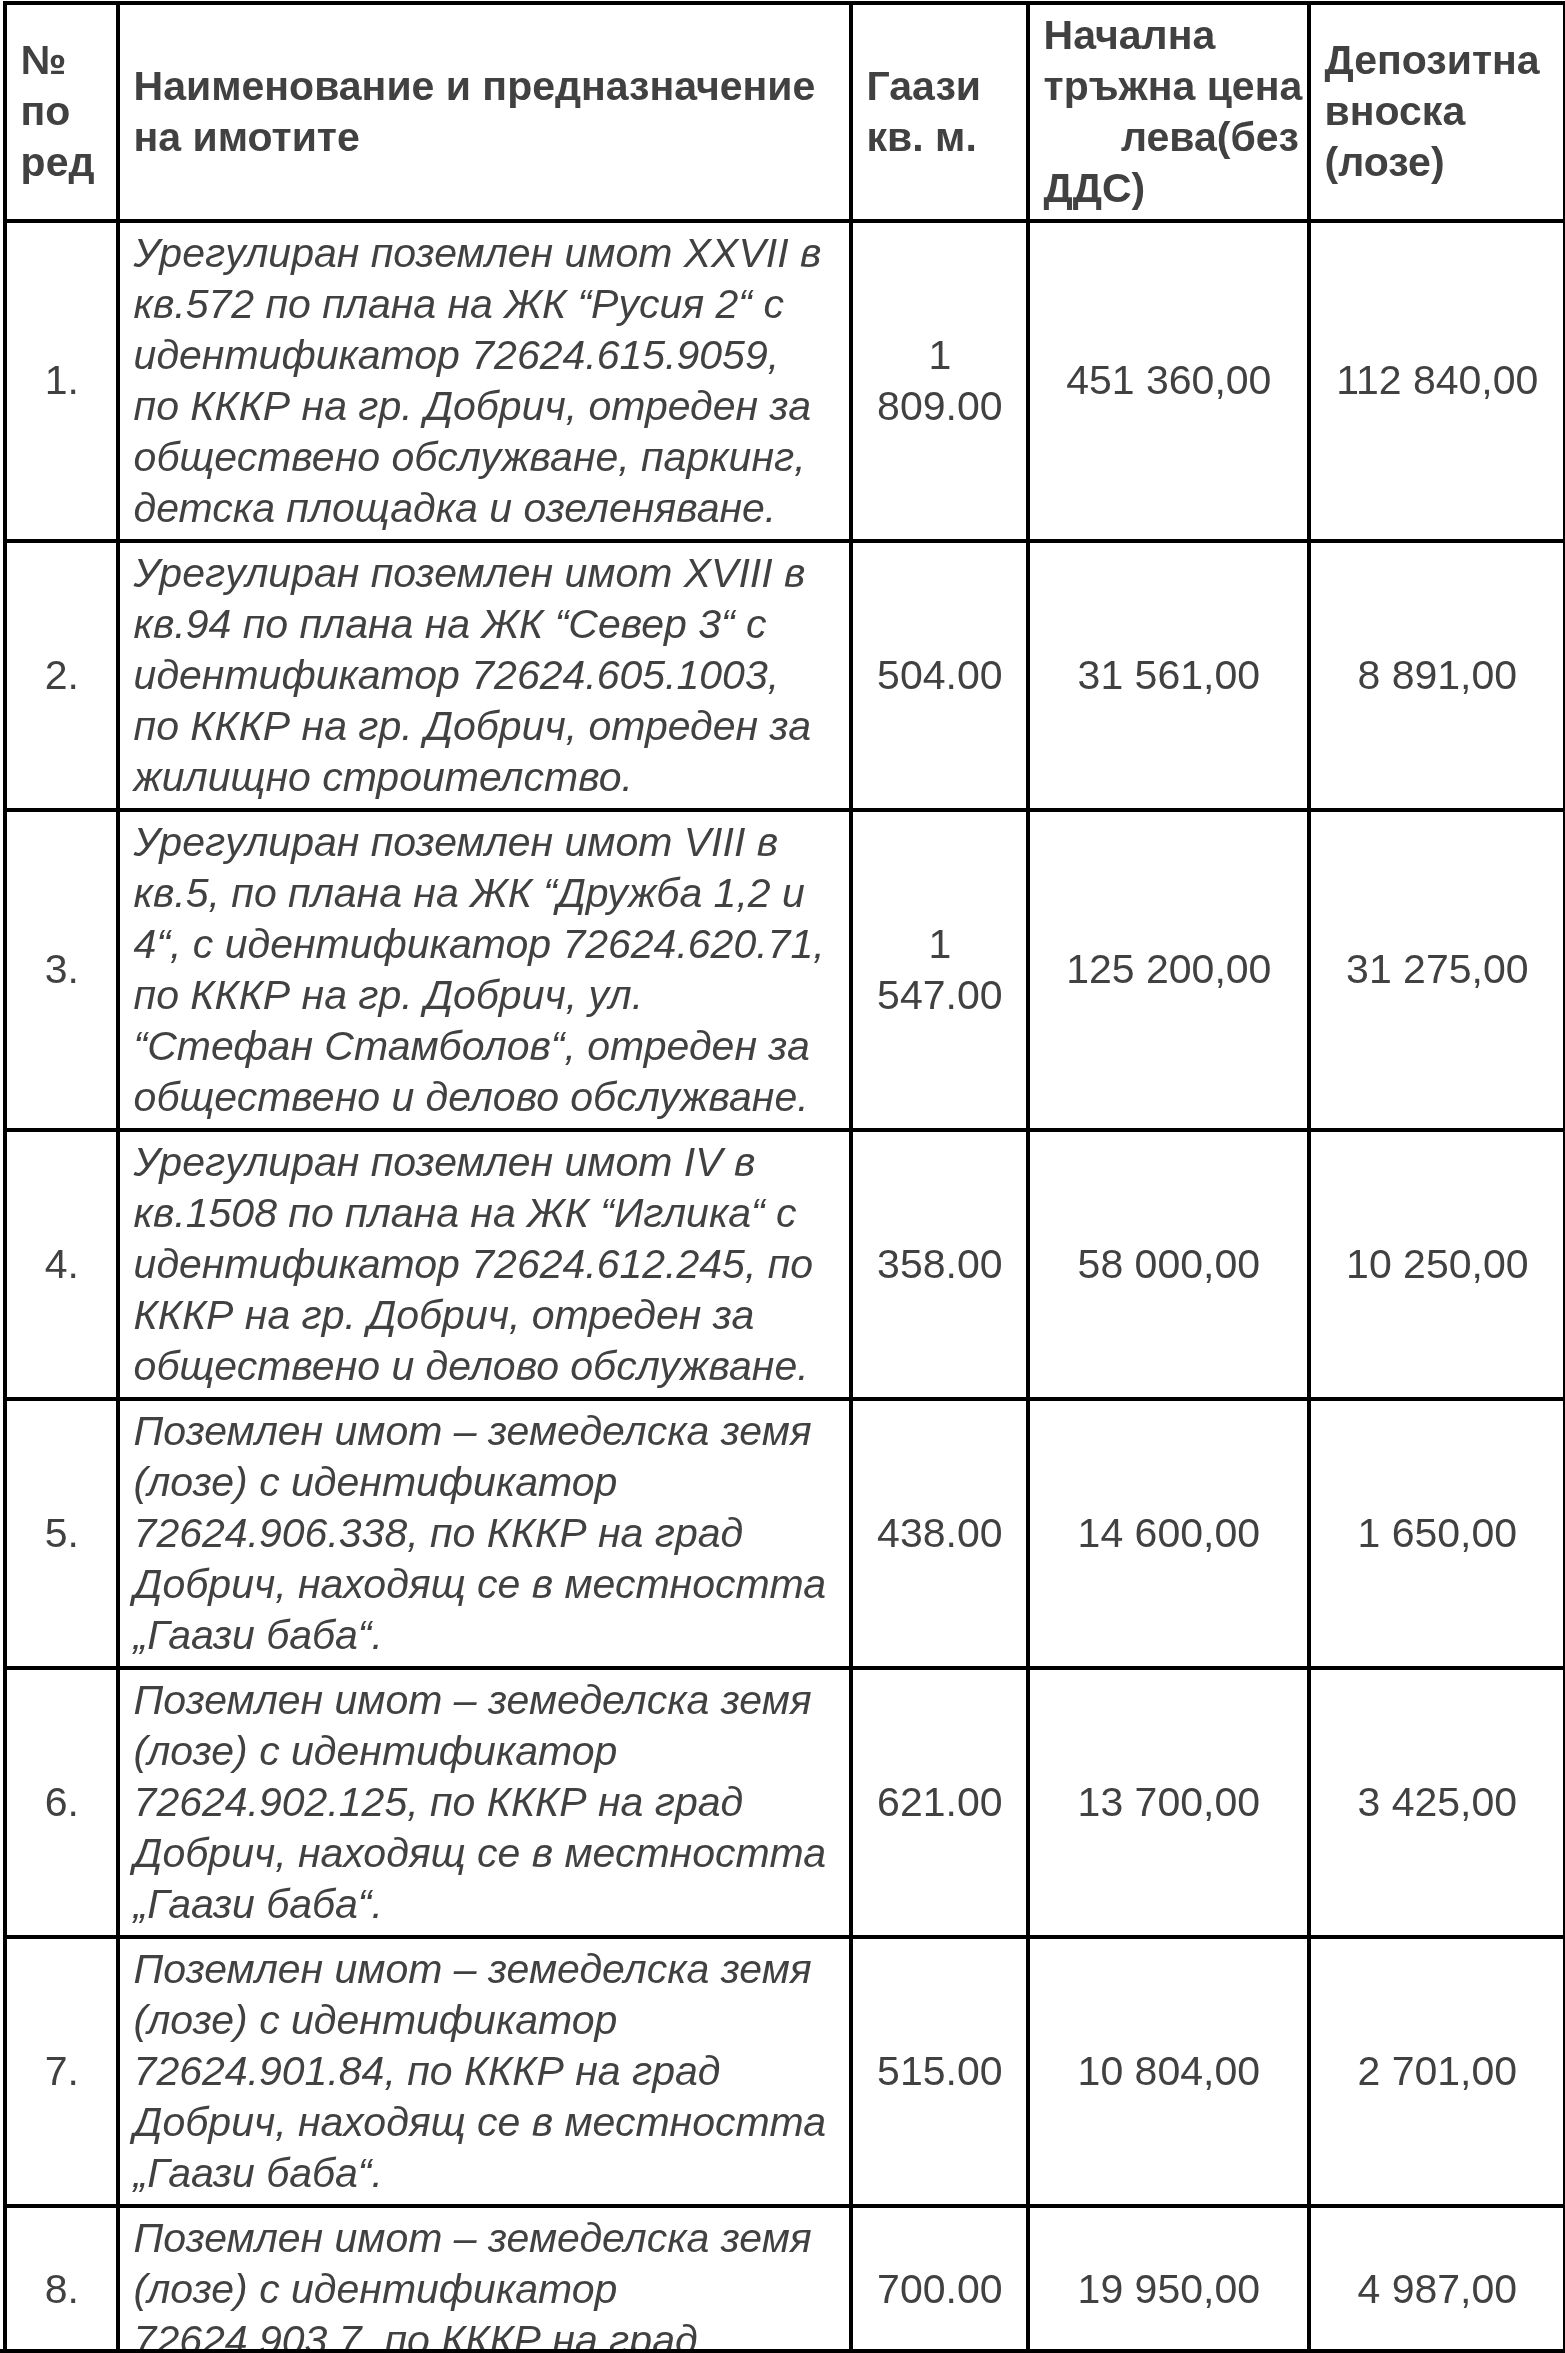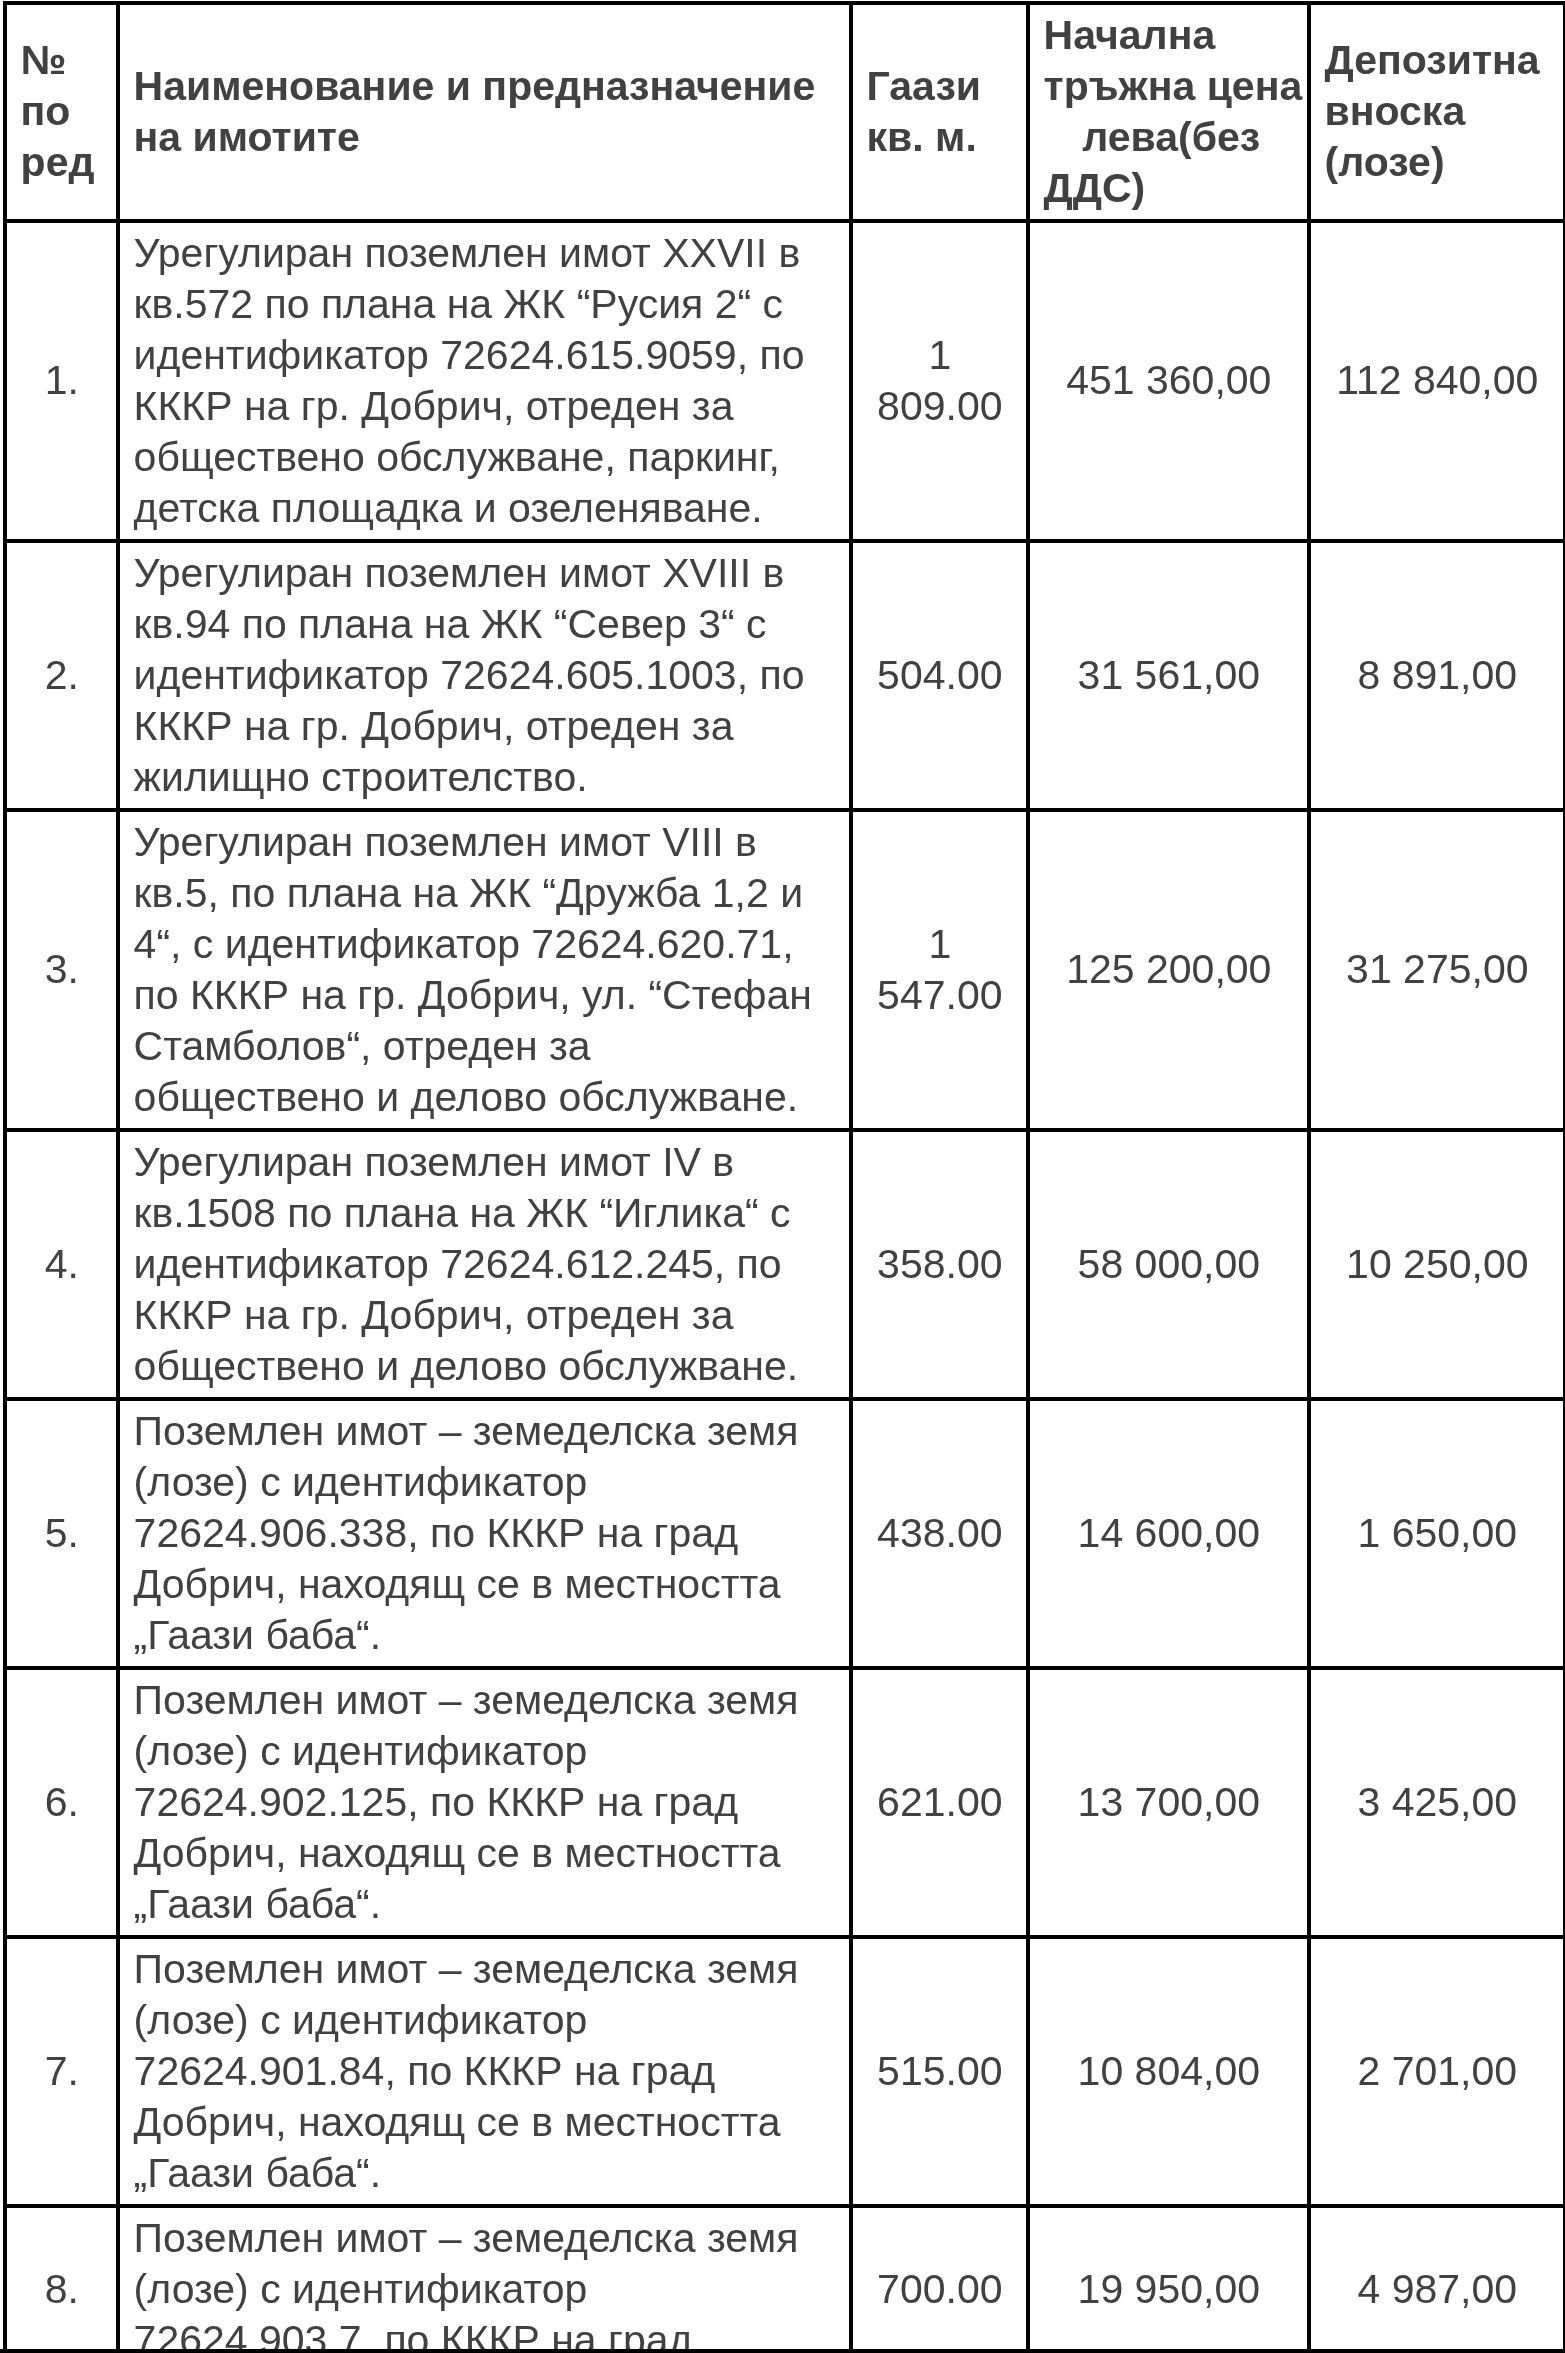--- a/index.html
+++ b/index.html
@@ -33,34 +33,35 @@
     font-weight: bold;
     font-size: 41px;
     line-height: 51px;
     text-align: left;
     padding: 5px 8.3px 5px 13.3px;
     color: #414141;
   }
   .hline { white-space: nowrap; }
   .hline-justify {
     display: flex;
-    justify-content: center;
+    justify-content: flex-end;
     white-space: nowrap;
   }
   td.num-cell {
     text-align: center;
     font-size: 41px;
     line-height: 51px;
     padding: 0 5px;
   }
   td.name-cell {
     font-size: 41px;
     line-height: 51px;
     text-align: left;
     padding: 5px 20px 5px 13.3px;
+    font-style: italic;
   }
   td.val-cell {
     text-align: center;
     font-size: 41px;
     line-height: 51px;
     padding: 0 8.3px;
   }
   tr.hdr   { height: 211px; }
   tr.r1    { height: 305px; }
   tr.r2    { height: 260px; }

